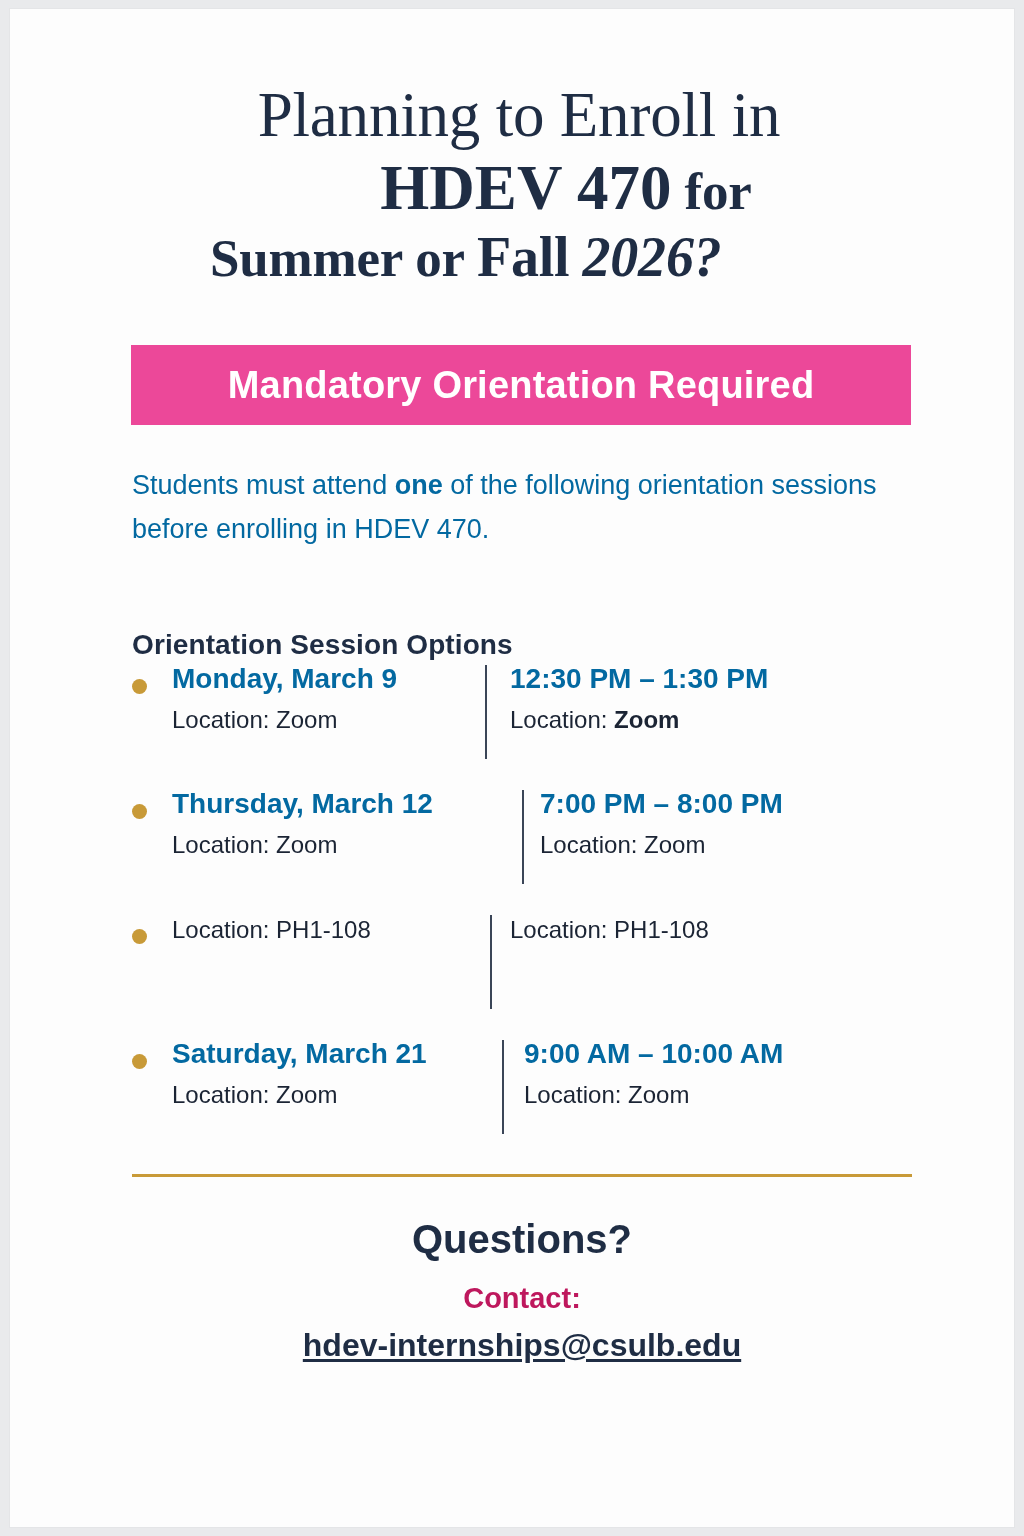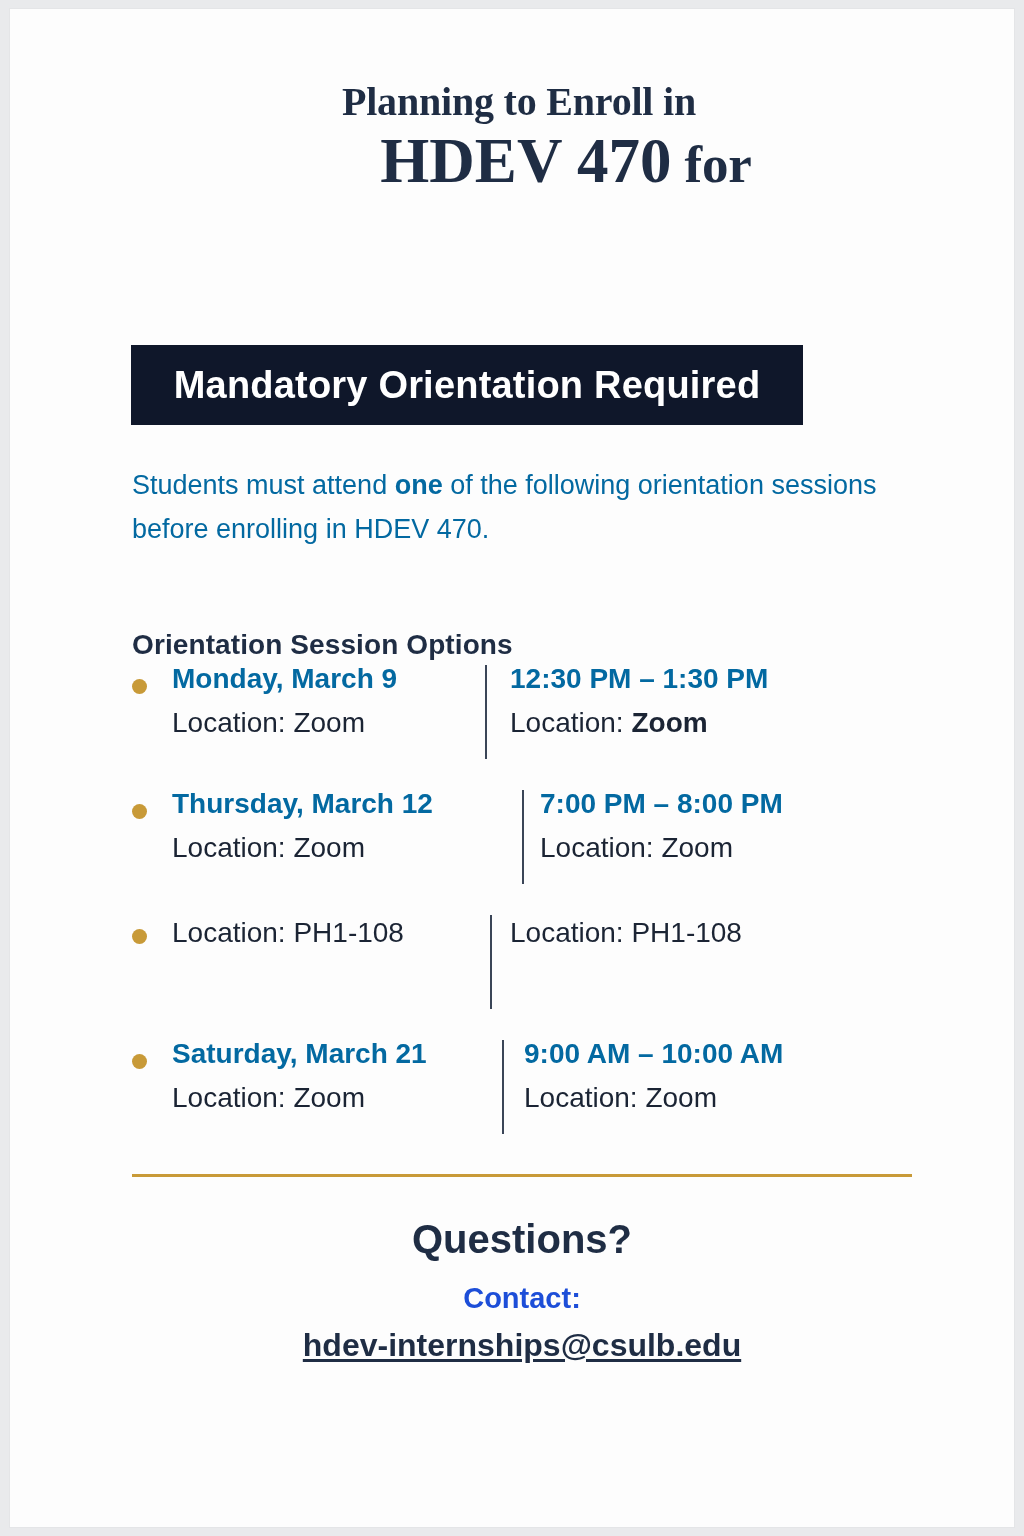--- a/index.html
+++ b/index.html
@@ -34,22 +34,22 @@
     text-align: center;
   }
   .title-line {
     font-family: "Liberation Serif", serif;
     color: #1f2d44;
     line-height: 1.16;
     letter-spacing: -0.2px;
     white-space: nowrap;
   }
   .t1 {
-    font-size: 40px;
-    font-weight: bold;
+    font-size: 63px;
+    font-weight: normal;
     margin-left: -6px;
   }
   .t2 {
     font-size: 53px;
     font-weight: bold;
     text-align: center;
     padding-left: 88px;
   }
   .t2 .big {
     font-size: 63px;
@@ -74,23 +74,23 @@
     font-size: 56px;
     font-weight: bold;
     font-style: italic;
   }
 
   
   .banner {
     position: absolute;
     left: 121px;
     top: 336px;
-    width: 672px;
+    width: 780px;
     height: 80px;
-    background: #0f172a;
+    background: #ec4899;
     display: flex;
     align-items: center;
     justify-content: center;
   }
   .banner-text {
     color: #ffffff;
     font-size: 38px;
     font-weight: bold;
     letter-spacing: 0.2px;
     font-family: "Liberation Sans", sans-serif;
@@ -150,21 +150,21 @@
   }
   .s-title {
     color: #0369a1;
     font-size: 28px;
     font-weight: bold;
     line-height: 1.42;
     white-space: nowrap;
   }
   .s-loc {
     color: #1b2434;
-    font-size: 28px;
+    font-size: 24px;
     font-weight: normal;
     line-height: 1.5;
     margin-top: 3px;
     white-space: nowrap;
   }
   .s-loc b { font-weight: bold; }
   .divider {
     position: absolute;
     top: 6px;
     width: 2px;
@@ -191,21 +191,21 @@
     text-align: center;
   }
   .q-heading {
     color: #1f2d44;
     font-size: 40px;
     font-weight: bold;
     letter-spacing: 0px;
   }
   .contact-label {
     margin-top: 20px;
-    color: #1d4ed8;
+    color: #be185d;
     font-size: 29px;
     font-weight: bold;
   }
   .contact-email {
     margin-top: 12px;
     color: #1f2d44;
     font-size: 32px;
     font-weight: bold;
     text-decoration: underline;
     text-underline-offset: 3px;
@@ -213,20 +213,21 @@
   }
 </style>
 </head>
 <body>
 
 <div class="page">
 
   <div class="title-block">
     <div class="title-line t1">Planning to Enroll in</div>
     <div class="title-line t2"><span class="big">HDEV 470</span><span class="light"> </span><span class="light">for</span></div>
+    <div class="title-line t3"><span>Summer or</span><span> </span><span class="fall">Fall</span><span> </span><span class="year">2026?</span></div>
   </div>
 
   <div class="banner">
     <span class="banner-text">Mandatory Orientation Required</span>
   </div>
 
   <div class="intro">
     <span>Students must attend </span><b>one</b><span> of the following orientation sessions before enrolling in HDEV 470.</span>
   </div>
 

